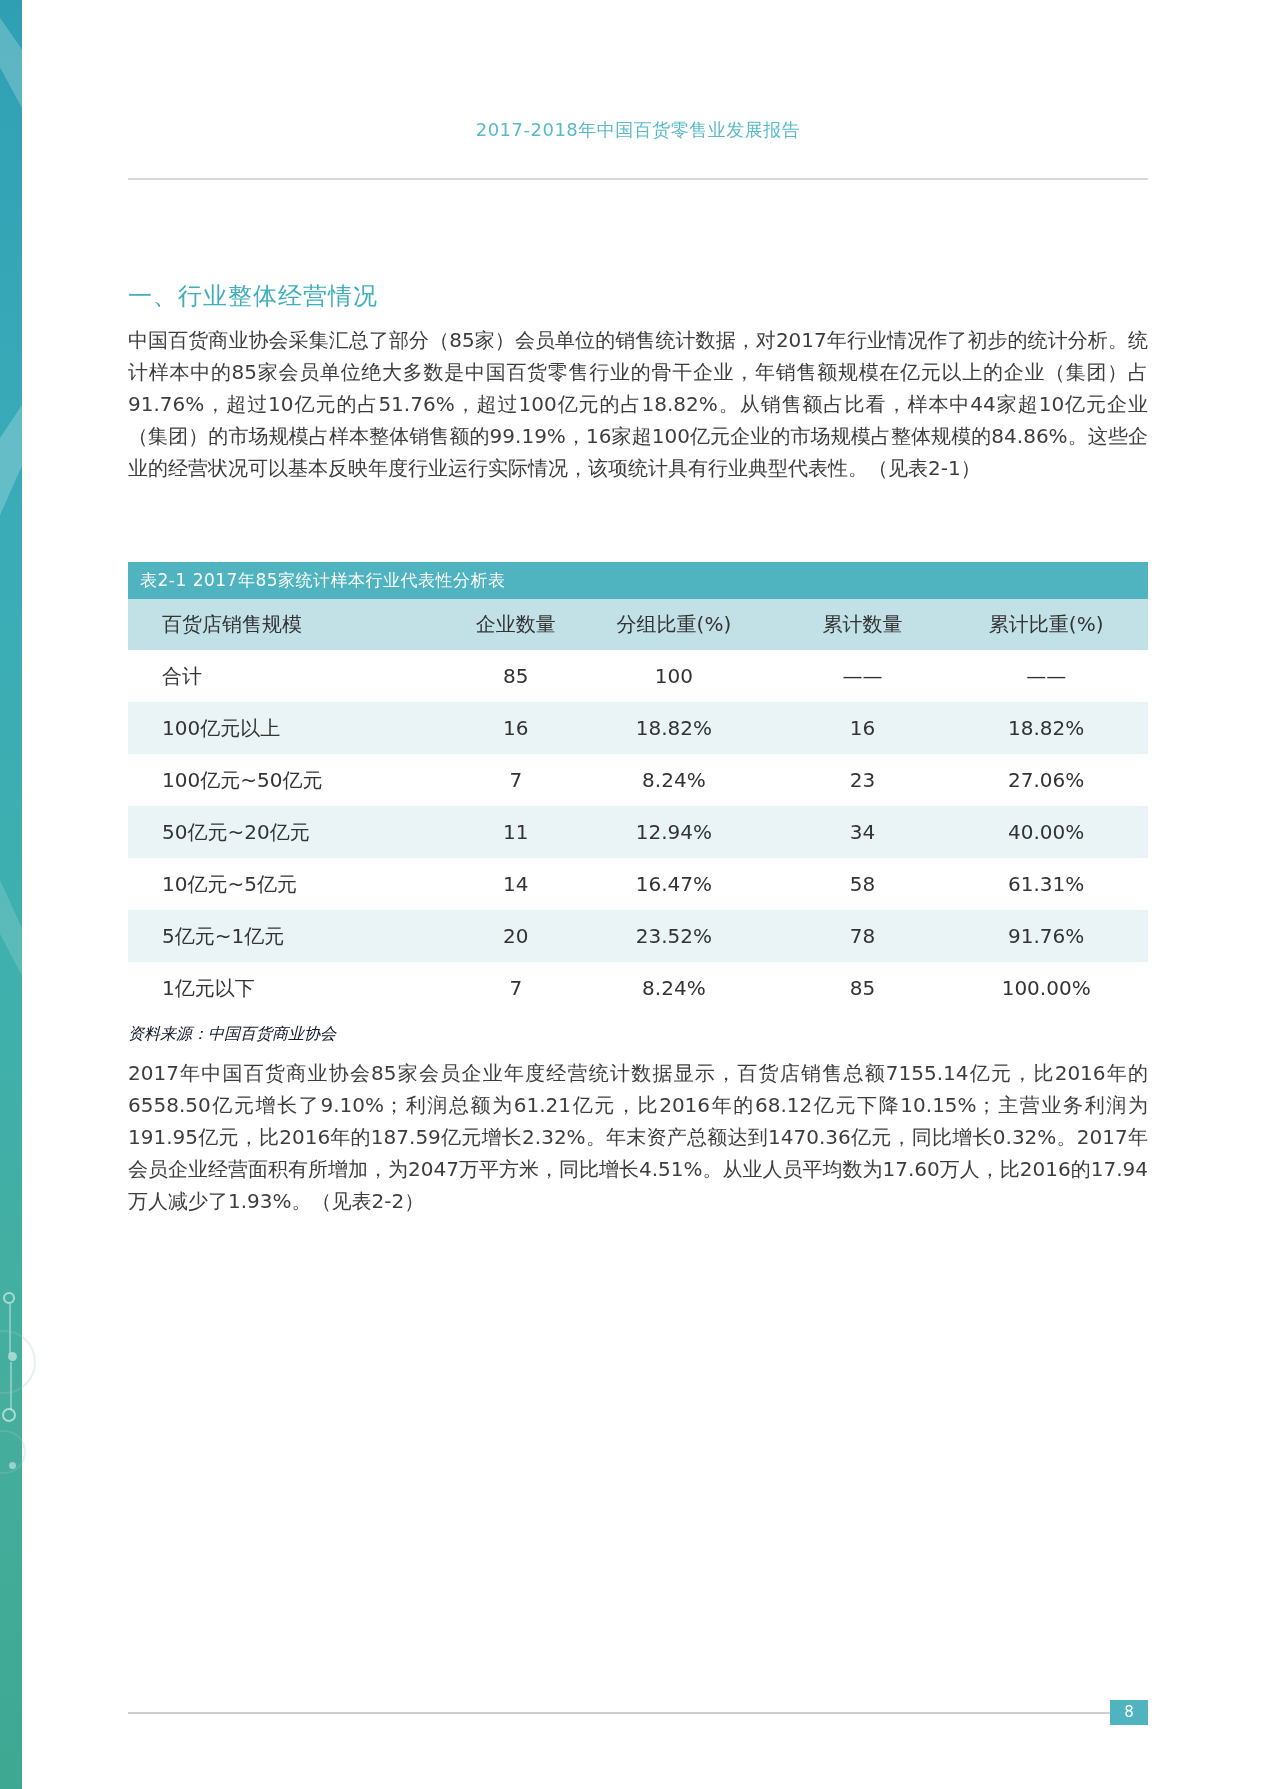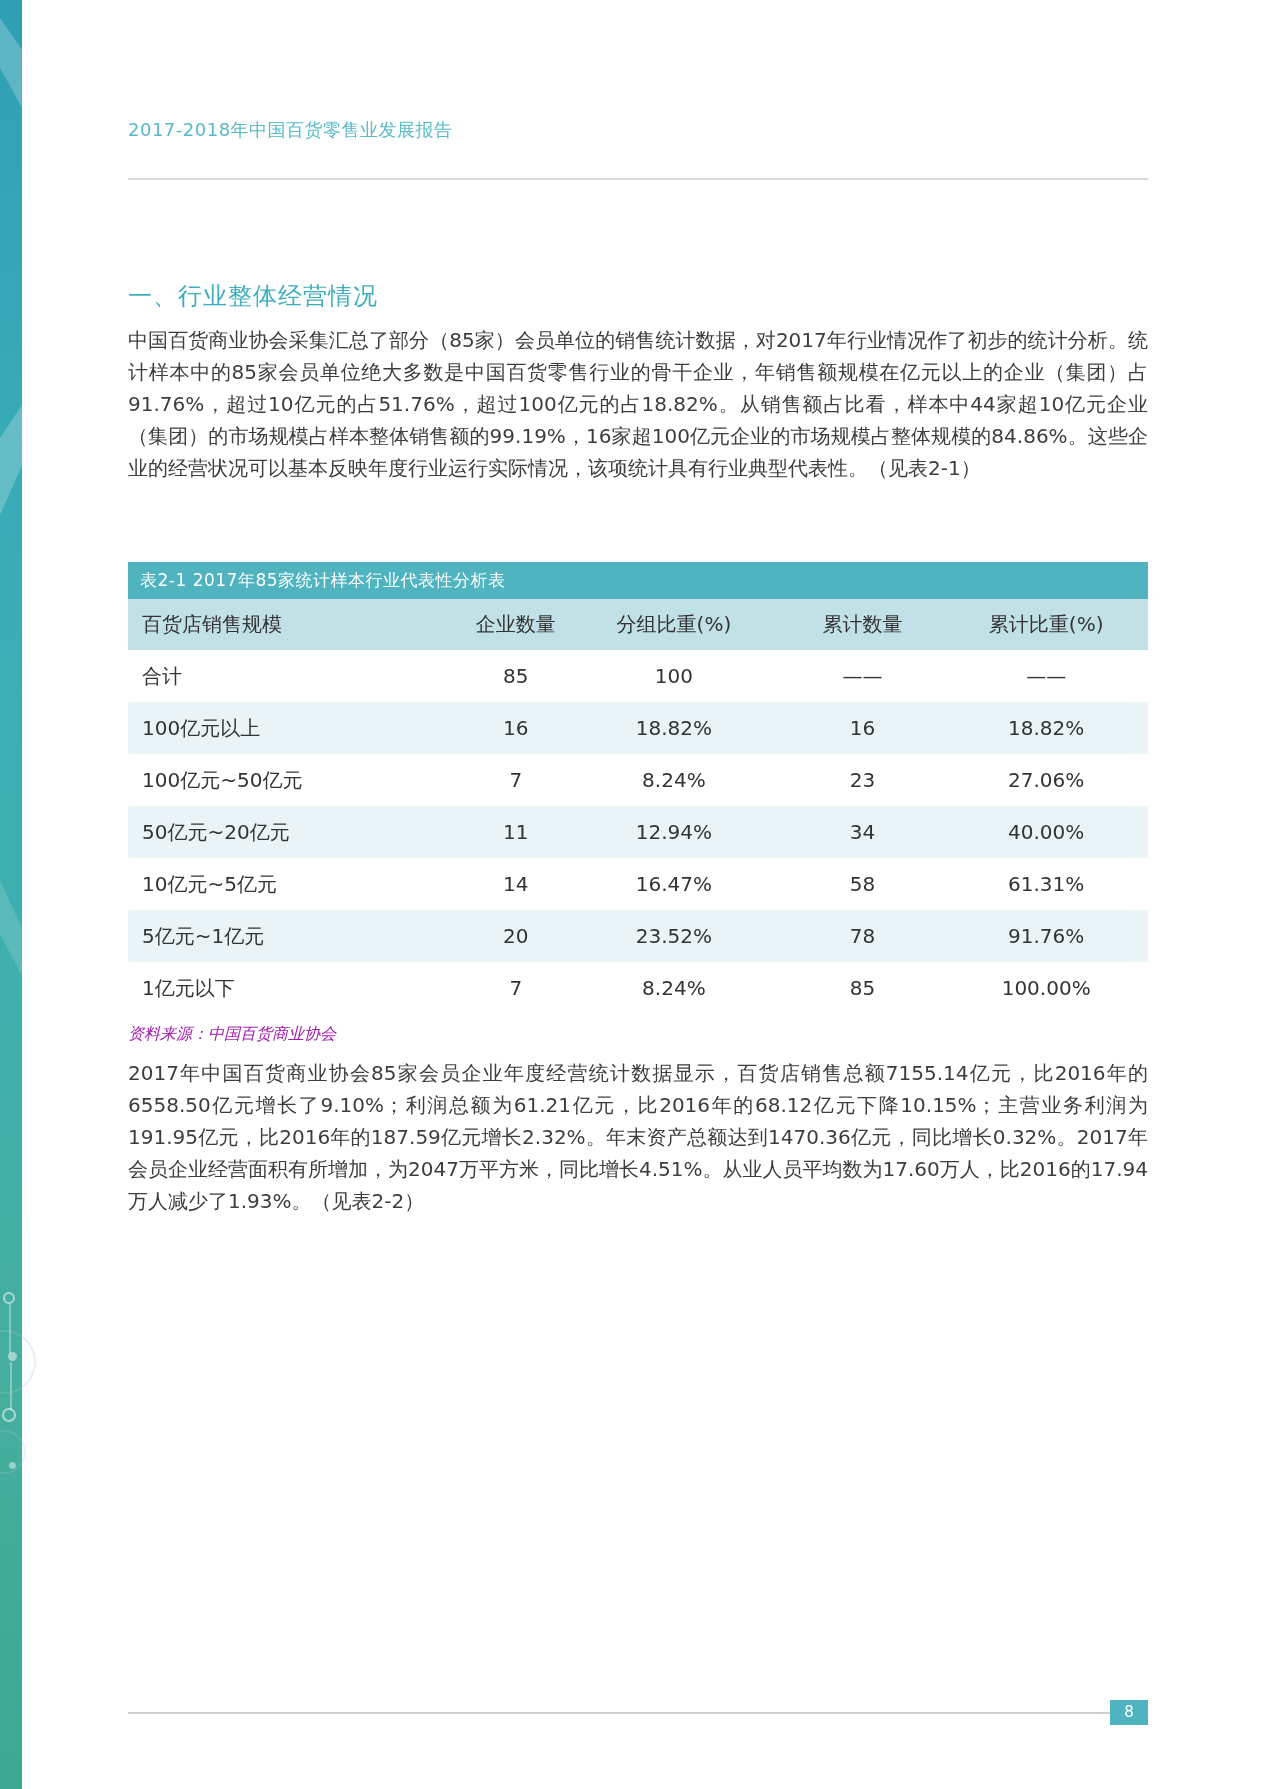--- a/index.html
+++ b/index.html
@@ -42,21 +42,21 @@
 
   
   .content {
     position: relative;
     margin-left: 128px;
     width: 1020px;
   }
 
   .doc-header-title {
     padding-top: 118px;
-    text-align: left;
+    text-align: center;
     font-size: 18px;
     letter-spacing: 0.5px;
     color: #58bac7;
   }
   .header-rule {
     margin-top: 36px;
     height: 2px;
     background: #d9d9d9;
   }
 
@@ -95,27 +95,27 @@
   }
   .thead-row {
     height: 51px;
     background: #c1e1e6;
     font-size: 20px;
     color: #333333;
   }
   .tbody .trow { height: 52px; font-size: 20px; color: #333333; }
   .tbody .trow:nth-child(even) { background: #eaf4f7; }
   .tcell { text-align: center; padding-right: 20px; }
-  .tcell.first { text-align: left; padding-left: 14px; padding-right: 0; }
+  .tcell.first { text-align: left; padding-left: 34px; padding-right: 0; }
 
   .table-source {
     margin-top: 10px;
     font-size: 16px;
     font-style: italic;
-    color: #a21caf;
+    color: #0f172a;
   }
 
   
   .footer-rule {
     position: absolute;
     left: 128px; top: 1712px;
     width: 1020px; height: 2px;
     background: #cfcfcf;
   }
   .page-number-box {

